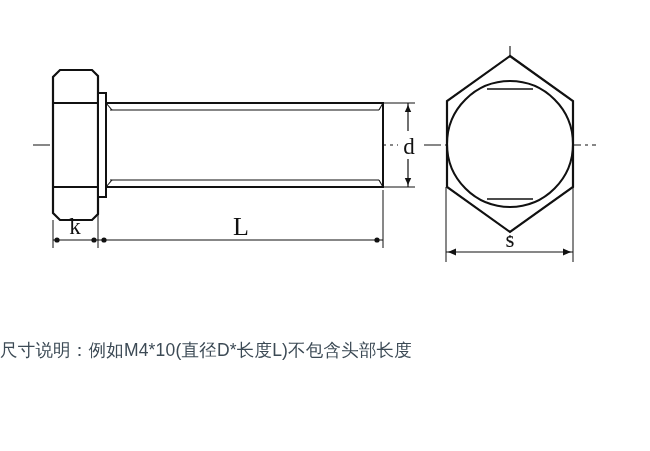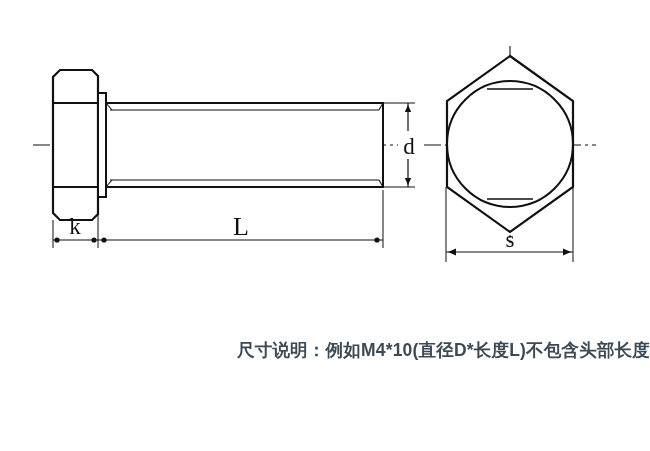--- a/index.html
+++ b/index.html
@@ -25,24 +25,24 @@
   svg#bolt-drawing {
     display: block;
     width: 650px;
     height: 451px;
   }
   .caption-text {
     position: absolute;
     left: 0;
     top: 338px;
     width: 650px;
-    text-align: right;
+    text-align: left;
     font-family: "Liberation Sans", sans-serif;
     font-size: 17.5px;
-    font-weight: bold;
+    font-weight: normal;
     color: #3c4a55;
     letter-spacing: 0.2px;
     white-space: nowrap;
   }
 </style>
 </head>
 <body>
 
 <div id="drawing-stage">
 

